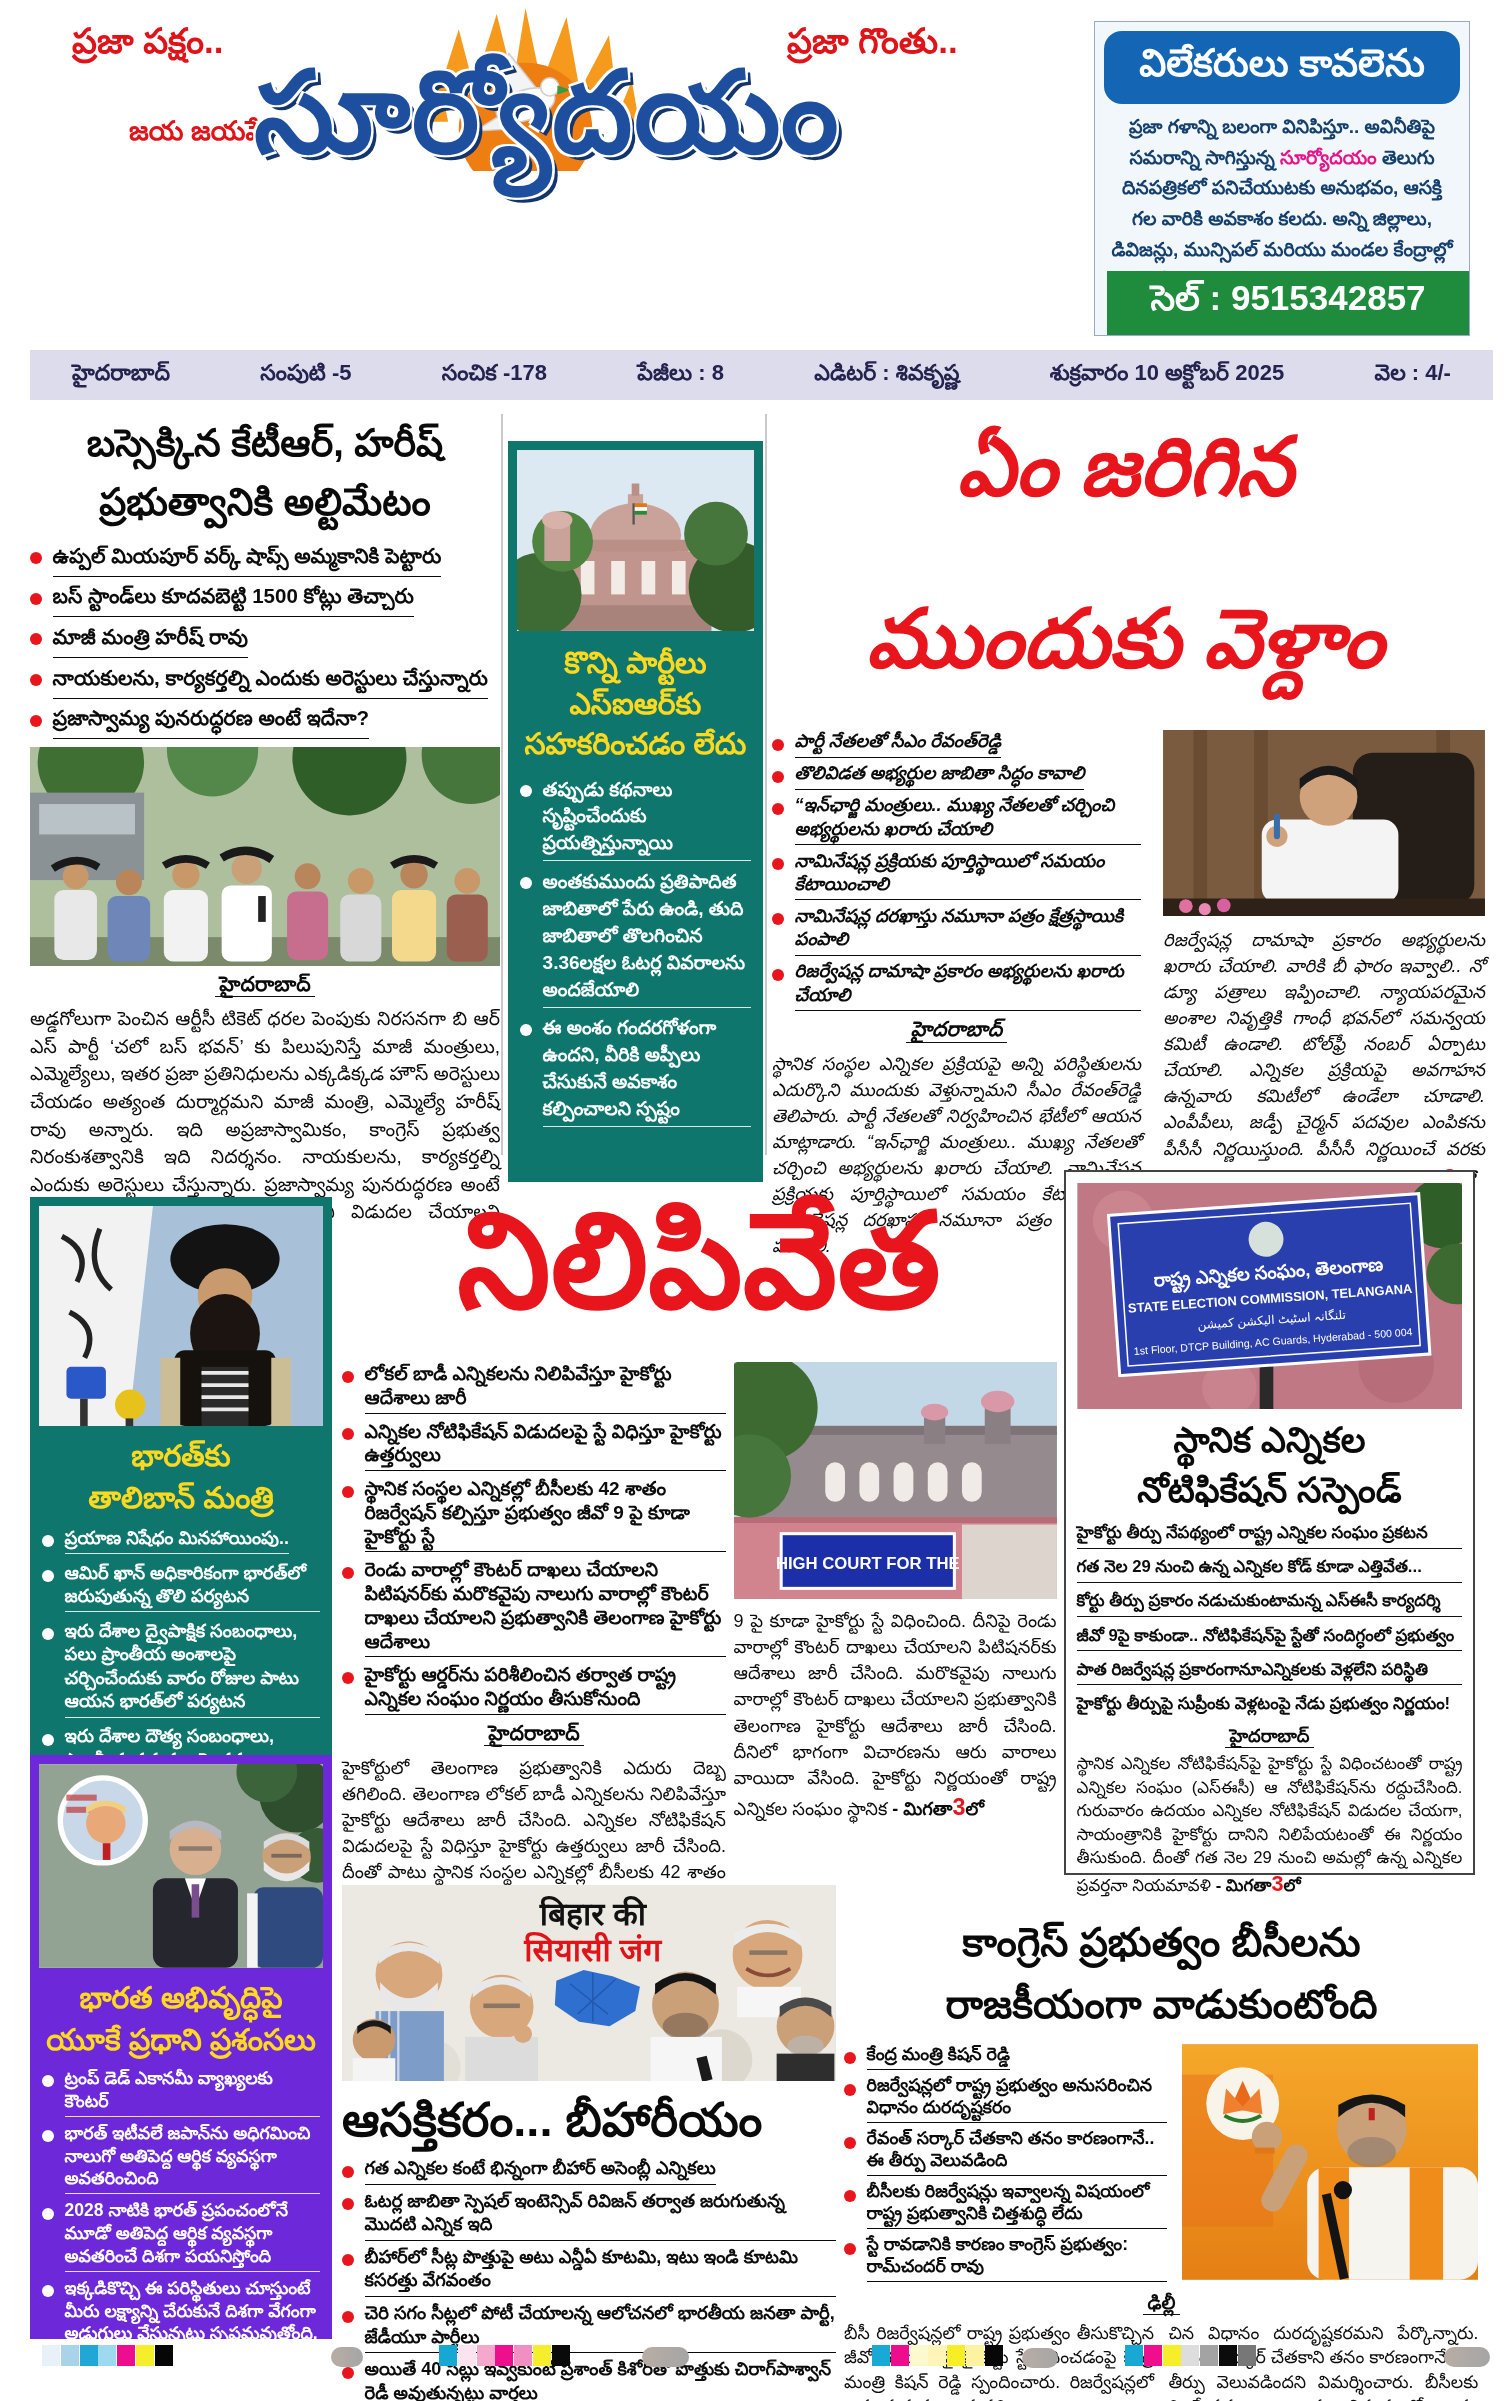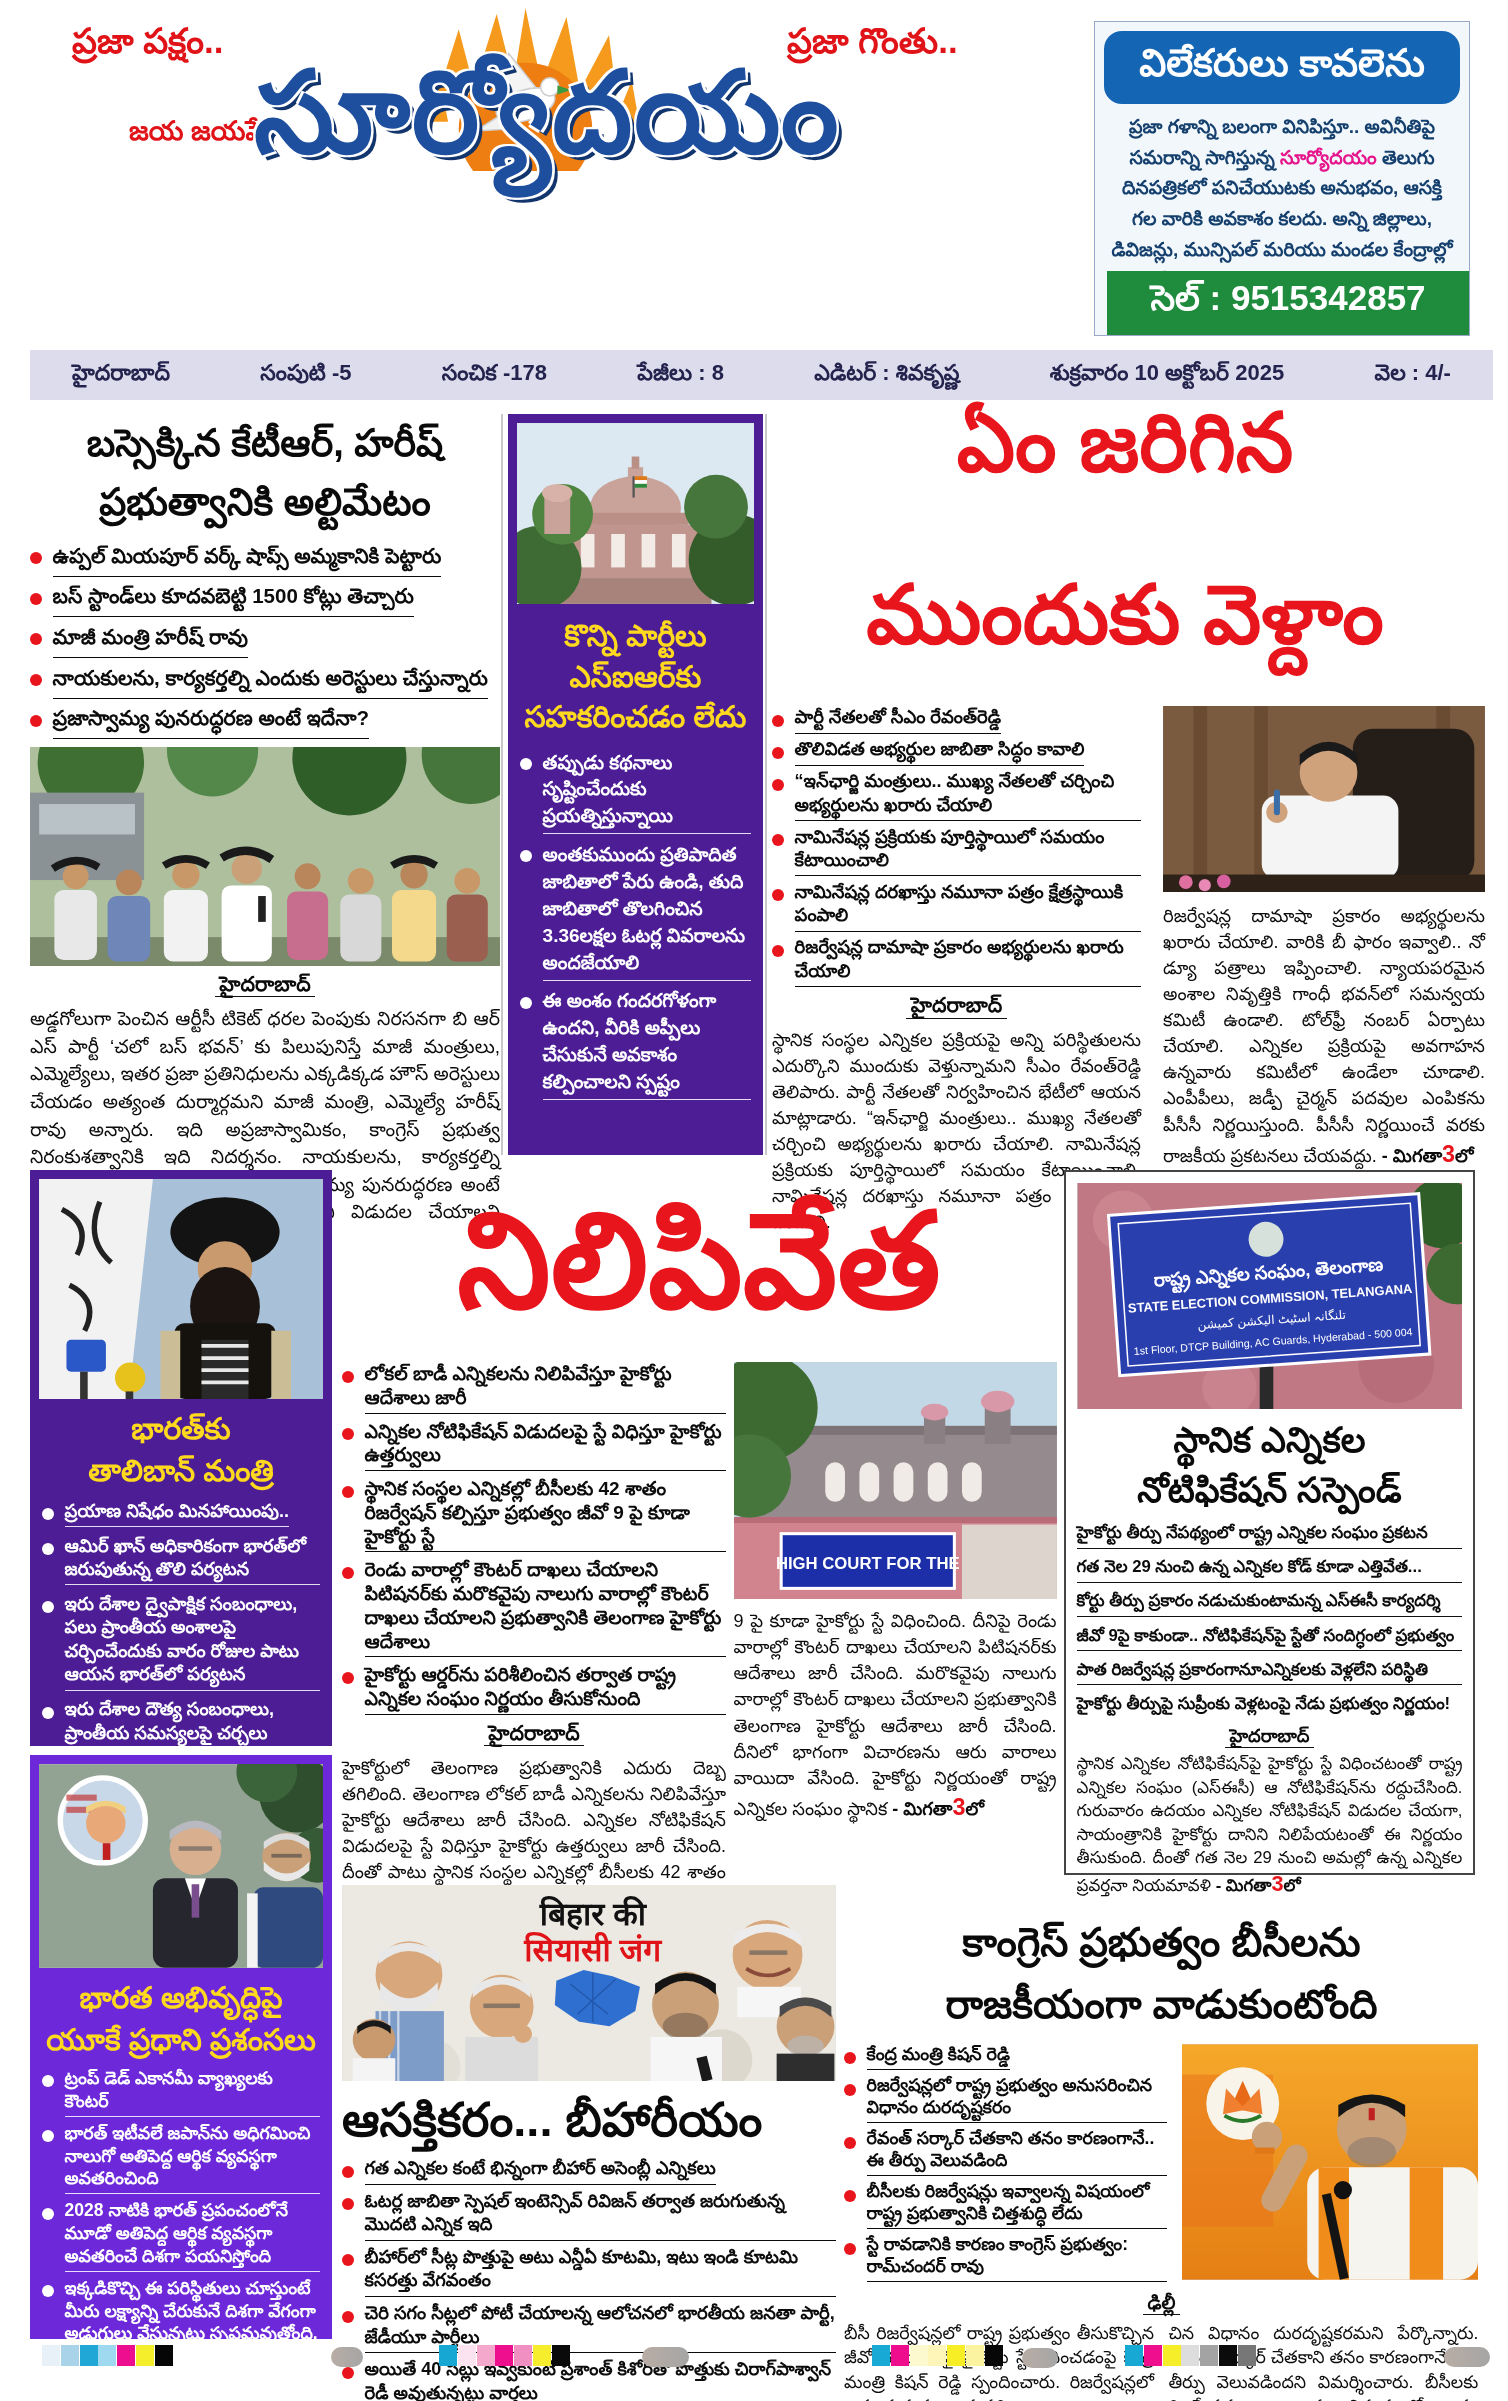--- a/index.html
+++ b/index.html
@@ -36,21 +36,21 @@
   .blt .t{font-weight:bold;border-bottom:1.5px solid #0a0a0a;padding-bottom:3px;}
   .blt.w .dot{background:#fff;}
   .blt.w .t{color:#fff;border-color:rgba(255,255,255,.85);}
   
   .dl{text-align:center;font-weight:bold;font-size:20.5px;margin:6px 0 4.6px;}
   .dl span{border-bottom:1.5px solid #111;padding:0 4.6px 1.5px;}
   .bd{font-size:18px;line-height:1.45;text-align:justify;color:#0c0c0c;}
   .more{font-weight:900;white-space:nowrap;}
   .more .n{color:#e8151c;font-size:1.3em;}
   .grid2{display:grid;}
-  .box-blue{background:#4c1d95;}
+  .box-blue{background:#0f766e;margin-top:27px;}
   .box-green{background:#6d28d9;}
   .vline{position:absolute;width:1.5px;background:#c9c9c9;}
   .subpts p{margin:0 0 7.6px;font-weight:bold;font-size:16.7px;line-height:1.35;
     border-bottom:1.5px solid #111;padding-bottom:3px;}
   .marks{position:absolute;display:flex;gap:0.8px;}
   .marks .sq{width:18px;height:20.5px;}
   .pill{position:absolute;height:20px;border-radius:10px;background:linear-gradient(90deg,#b9ada5,#a5a5a5);}
 </style>
 </head>
 <body>
@@ -204,21 +204,21 @@
         <span class="dot"></span>
         <span class="t">అంతకుముందు ప్రతిపాదిత జాబితాలో పేరు ఉండి, తుది జాబితాలో తొలగించిన 3.36లక్షల ఓటర్ల వివరాలను అందజేయాలి</span>
       </li>
     <li>
         <span class="dot"></span>
         <span class="t">ఈ అంశం గందరగోళంగా ఉందని, వీరికి అప్పీలు చేసుకునే అవకాశం కల్పించాలని స్పష్టం</span>
       </li>
   </ul>
 </div>
 
-<div class="abs" style="left:772px;top:390px;width:706px;">
+<div class="abs" style="left:772px;top:414px;width:706px;font-style:italic;">
   <div class="hred" style="font-size:82px;line-height:1.3;">ఏం జరిగిన</div>
   <div class="hred" style="font-size:82px;line-height:1.3;margin-top:65px;">ముందుకు వెళ్దాం</div>
   <div class="grid2" style="grid-template-columns:369px 322px;column-gap:22px;margin-top:38px;">
     <div>
       <ul class="blt" style="font-size:18px;line-height:1.3;">
         <li style="margin-bottom:4.6px;">
             <span class="dot"></span>
             <span class="t">పార్టీ నేతలతో సీఎం రేవంత్‌రెడ్డి</span>
           </li>
         <li style="margin-bottom:4.6px;">

